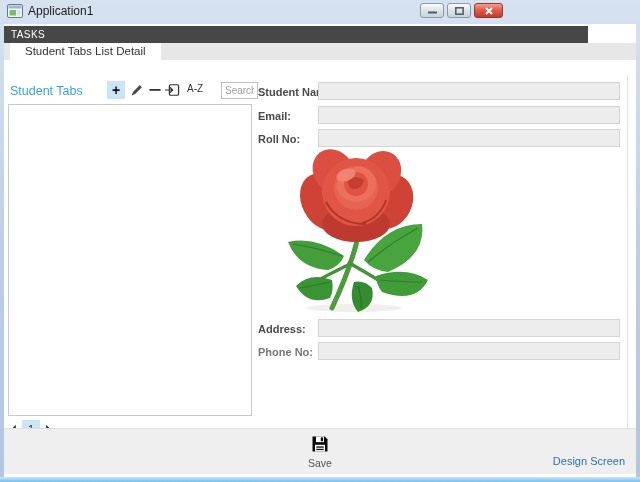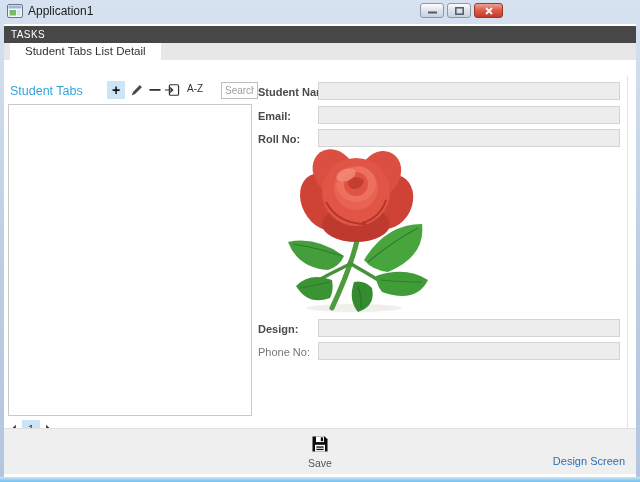--- a/index.html
+++ b/index.html
@@ -18,21 +18,21 @@
   .win-controls { position:absolute; right:5px; top:3px; display:flex; gap:3px; }
   .wc { width:24px; height:15px; border:1px solid #8d99a8; border-radius:3px;
         background:linear-gradient(180deg,#fdfdfd,#dfe5ec 45%,#c9d2dc);
         display:flex; align-items:center; justify-content:center; }
   .wc-close { width:29px; background:linear-gradient(180deg,#f0a092,#dd5f4b 45%,#c6392b);
         border-color:#9b382c; }
 
   
   .win-body { position:absolute; left:4px; top:24px; width:632px; height:453px; background:#fff; }
 
-  .tasks-bar { position:absolute; left:0; top:2px; width:632px; height:17px; background:#474747;
+  .tasks-bar { position:absolute; left:0; top:2px; width:584px; height:17px; background:#474747;
                color:#fff; font-size:10px; line-height:17px; padding-left:7px; letter-spacing:.4px; }
 
   .tab-strip { position:absolute; left:0; top:19px; width:632px; height:17px; background:#e7e7e7; }
   .tab-active { position:absolute; left:6px; top:0; height:17px; background:#fff;
                 padding:0 15px; font-size:11.5px; line-height:17px; color:#333; }
 
   .content { position:absolute; left:0; top:52px; width:632px; height:368px; background:#fff; }
 
   
   .lp-title { position:absolute; left:6px; top:8px; font-size:12.5px; color:#38a3da; }
@@ -50,21 +50,21 @@
   .search-box::placeholder { color:#9e9e9e; }
   .listbox { position:absolute; left:4px; top:28px; width:244px; height:312px;
              border:1px solid #c9c9c9; background:#fff; }
   .pager { position:absolute; left:4px; top:344px; height:17px; display:flex; align-items:center; }
   .pg-arrow { width:12px; height:17px; display:flex; align-items:center; justify-content:center; }
   .pg-num { width:18px; height:17px; background:#cbe4f6; font-size:11px; color:#333;
             display:flex; align-items:center; justify-content:center; margin:0 2px; }
 
   
   .f-label { position:absolute; left:254px; font-size:11px; font-weight:700; color:#4a4a4a; }
-  .f-label-light { font-weight:400; color:#777; }
+  .f-label-light { font-weight:700; color:#777; }
   .f-input { position:absolute; left:314px; width:302px; height:18px; background:#ededed;
              border:1px solid #d4d4d4; font-size:11px; padding:0 4px; color:#333;
              font-family:"Liberation Sans",sans-serif; }
   .rose-wrap { position:absolute; left:264px; top:64px; width:176px; height:174px; }
   .v-divider { position:absolute; left:623px; top:0; width:1px; height:368px; background:#e4e4e4; }
 
   
   .bottom-bar { position:absolute; left:0; top:404px; width:632px; height:46px;
                 background:#efefef; border-top:1px solid #e0e0e0; }
   .bottom-actions { position:absolute; left:0; top:5px; width:632px; display:flex;
@@ -197,21 +197,21 @@
           <path d="M58 62 Q70 84 98 84" stroke="#b53527" stroke-width="2" fill="none"></path>
           <path d="M118 60 Q112 78 94 83" stroke="#b53527" stroke-width="2" fill="none"></path>
           <circle cx="88" cy="48" r="22" fill="#e86352"></circle>
           <path d="M68 46 Q74 28 92 26 Q108 30 108 46 Q104 62 86 62 Q70 58 68 46 Z" fill="#ed6f5e"></path>
           <circle cx="88" cy="44" r="12" fill="#e05243"></circle>
           <path d="M80 40 Q88 34 96 40 Q94 50 84 49 Q79 46 80 40 Z" fill="#c43e30"></path>
           <ellipse cx="78" cy="35" rx="10" ry="6" transform="rotate(-20 78 35)" fill="#f28878" opacity="0.85"></ellipse>
         </svg>
       </div>
 
-      <div class="f-label" style="top:247px">Design:</div>
+      <div class="f-label" style="top:247px">Address:</div>
       <input class="f-input" style="top: 243px;" value="">
 
       <div class="f-label f-label-light" style="top:270px">Phone No:</div>
       <input class="f-input" style="top: 266px;" value="">
 
       <div class="v-divider"></div>
     </div>
 
     <div class="bottom-bar">
       <div class="bottom-actions">

